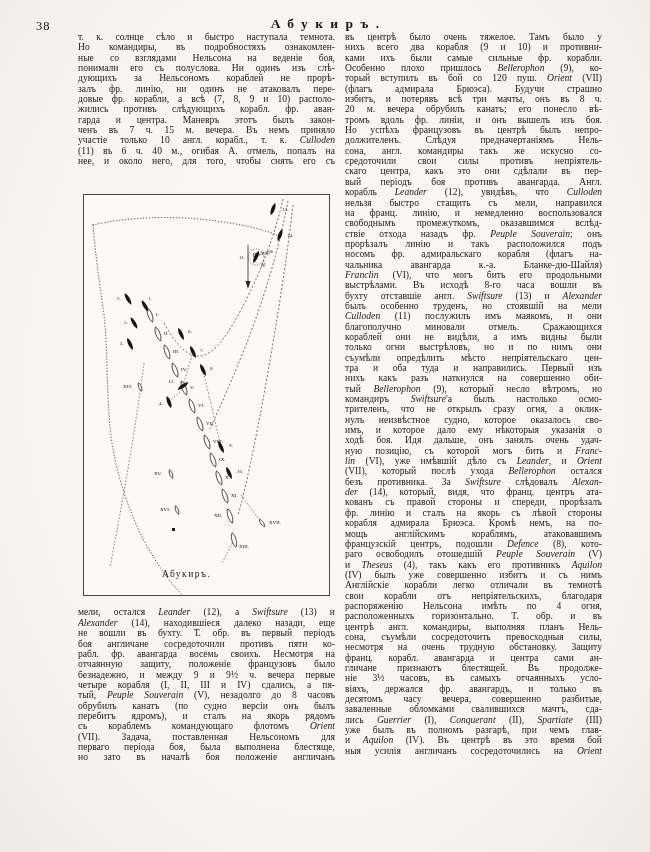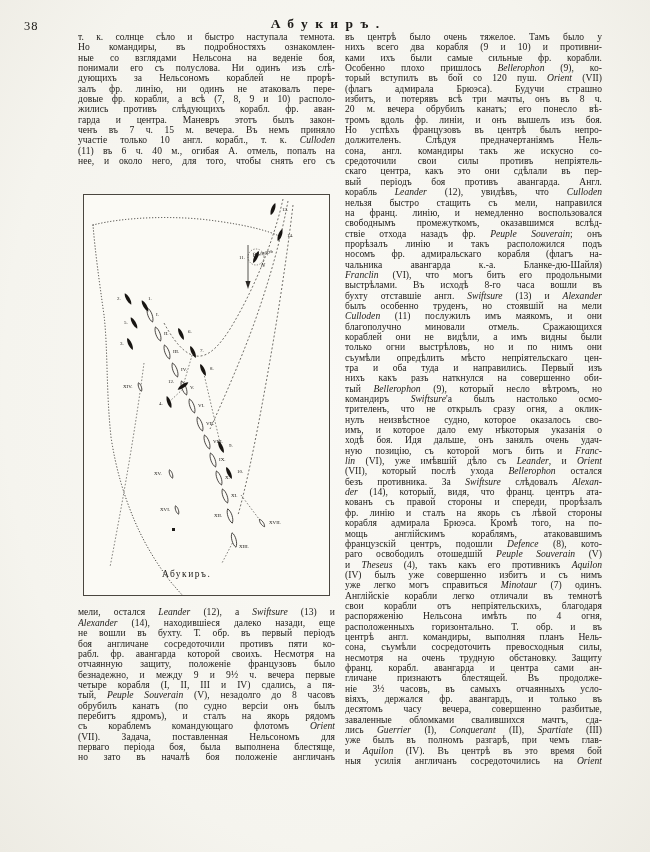--- a/index.html
+++ b/index.html
@@ -3,21 +3,21 @@
 <meta charset="utf-8">
 <style>
   html,body{margin:0;padding:0;background:#d9d7cf;}
   .page{
     position:relative;width:650px;height:852px;margin:0 auto;
     background:#f7f6f1;
     background-image:radial-gradient(ellipse at 50% 45%, #faf9f5 0%, #f5f4ee 70%, #edebe3 100%);
     font-family:"Liberation Serif", serif;color:#1d1b18;overflow:hidden;
   }
   .header{position:absolute;top:16px;left:0;width:100%;height:20px;}
-  .pagenum{position:absolute;left:24px;top:3px;font-size:12.5px;letter-spacing:1px;}
+  .pagenum{position:absolute;left:36px;top:3px;font-size:12.5px;letter-spacing:1px;}
   .title{width:100%;text-align:center;font-weight:bold;font-size:13.5px;letter-spacing:0.55em;padding-left:0.55em;box-sizing:border-box;}
   .columns{position:absolute;top:32px;left:78px;width:524px;display:flex;gap:10px;}
   .col{width:257px;}
   .ln{
     font-size:9.6px;line-height:10.35px;height:10.35px;overflow:hidden;
     text-align:justify;text-align-last:justify;word-spacing:0.4px;
   }
   .ln i{font-style:italic;}
   .mapfig{
     margin:28px 0 11px 5px;width:245px;height:400px;
@@ -153,21 +153,21 @@
 
           <text class="caption" x="78" y="382">Абукиръ.</text>
         </svg>
       </figure>
 
       <div class="textblock">
           <div class="ln">мели, остался <i>Leander</i> (12), а <i>Swiftsure</i> (13) и</div>
           <div class="ln"><i>Alexander</i> (14), находившіеся далеко назади, еще</div>
           <div class="ln">не вошли въ бухту. Т. обр. въ первый періодъ</div>
           <div class="ln">боя англичане сосредоточили противъ пяти ко-</div>
-          <div class="ln">рабл. фр. авангарда которой своихъ. Несмотря на</div>
+          <div class="ln">рабл. фр. авангарда восемь своихъ. Несмотря на</div>
           <div class="ln">отчаянную защиту, положеніе французовъ было</div>
           <div class="ln">безнадежно, и между 9 и 9½ ч. вечера первые</div>
           <div class="ln">четыре корабля (I, II, III и IV) сдались, а пя-</div>
           <div class="ln">тый, <i>Peuple Souverain</i> (V), незадолго до 8 часовъ</div>
           <div class="ln">обрубилъ канатъ (по судно версіи онъ былъ</div>
           <div class="ln">перебитъ ядромъ), и сталъ на якорь рядомъ</div>
           <div class="ln">съ кораблемъ командующаго флотомъ <i>Orient</i></div>
           <div class="ln">(VII). Задача, поставленная Нельсономъ для</div>
           <div class="ln">перваго періода боя, была выполнена блестяще,</div>
           <div class="ln">но зато въ началѣ боя положеніе англичанъ</div>
@@ -216,27 +216,26 @@
           <div class="ln">нулъ неизвѣстное судно, которое оказалось сво-</div>
           <div class="ln">имъ, и которое дало ему нѣкоторыя указанія о</div>
           <div class="ln">ходѣ боя. Идя дальше, онъ занялъ очень удач-</div>
           <div class="ln">ную позицію, съ которой могъ бить и <i>Franc-</i></div>
           <div class="ln"><i>lin</i> (VI), уже имѣвшій дѣло съ <i>Leander</i>, и <i>Orient</i></div>
           <div class="ln">(VII), который послѣ ухода <i>Bellerophon</i> остался</div>
           <div class="ln">безъ противника. За <i>Swiftsure</i> слѣдовалъ <i>Alexan-</i></div>
           <div class="ln"><i>der</i> (14), который, видя, что франц. центръ ата-</div>
           <div class="ln">кованъ съ правой стороны и спереди, прорѣзалъ</div>
           <div class="ln">фр. линію и сталъ на якорь съ лѣвой стороны</div>
-          <div class="ln">корабля адмирала Брюэса. Кромѣ того, на по-</div>
+          <div class="ln">корабля адмирала Брюэса. Кромѣ немъ, на по-</div>
           <div class="ln">мощь англійскимъ кораблямъ, атаковавшимъ</div>
           <div class="ln">французскій центръ, подошли <i>Defence</i> (8), кото-</div>
           <div class="ln">раго освободилъ отошедшій <i>Peuple Souverain</i> (V)</div>
           <div class="ln">и <i>Theseus</i> (4), такъ какъ его противникъ <i>Aquilon</i></div>
           <div class="ln">(IV) былъ уже совершенно избитъ и съ нимъ</div>
-          <div class="ln">уже легко могъ справиться <i>Minotaur</i> (7) одинъ.</div>
           <div class="ln">Англійскіе корабли легко отличали въ темнотѣ</div>
           <div class="ln">свои корабли отъ непріятельскихъ, благодаря</div>
           <div class="ln">распоряженію Нельсона имѣть по 4 огня,</div>
           <div class="ln">расположенныхъ горизонтально. Т. обр. и въ</div>
           <div class="ln">центрѣ англ. командиры, выполняя планъ Нель-</div>
           <div class="ln">сона, съумѣли сосредоточить превосходныя силы,</div>
           <div class="ln">несмотря на очень трудную обстановку. Защиту</div>
           <div class="ln">франц. корабл. авангарда и центра сами ан-</div>
           <div class="ln">гличане признаютъ блестящей. Въ продолже-</div>
           <div class="ln">ніе 3½ часовъ, въ самыхъ отчаянныхъ усло-</div>

